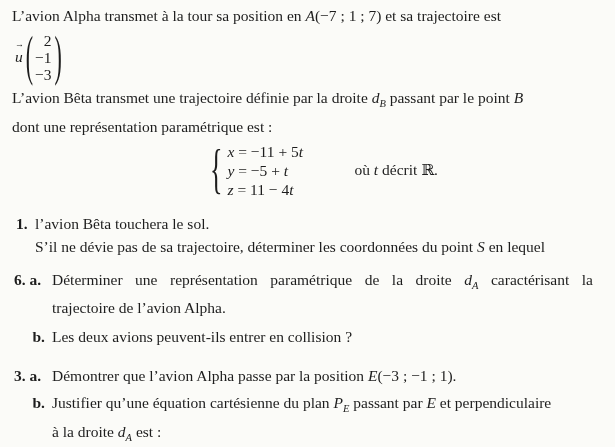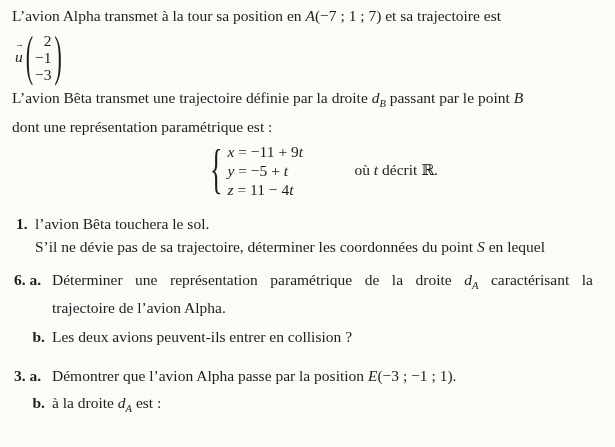--- a/index.html
+++ b/index.html
@@ -64,21 +64,21 @@
         <span class="bigparen">)</span>
       </span>
     </div>
 
   <div class="line"><span>L’avion Bêta transmet une trajectoire définie par la droite </span><span class="it">d</span><span class="sub">B</span><span> passant par le point </span><span class="it">B</span></div>
   <div class="line"><span>dont une représentation paramétrique est :</span></div>
 
   <div class="system">
     <span class="brace">{</span>
     <div class="eqs">
-      <div><span class="it">x</span><span> = −11 + 9</span><span class="it">t</span></div>
+      <div><span class="it">x</span><span> = −11 + 5</span><span class="it">t</span></div>
       <div><span class="it">y</span><span> = −5 + </span><span class="it">t</span></div>
       <div><span class="it">z</span><span> = 11 − 4</span><span class="it">t</span></div>
     </div>
     <div class="sysnote"><span>où </span><span class="it">t</span><span> décrit ℝ.</span></div>
   </div>
 
   <div class="q mt-q1">
     <span class="qnum qnum-main">1.</span>
     <div class="qtext">
       <div class="line"><span>l’avion Bêta touchera le sol.</span></div>
@@ -104,18 +104,19 @@
   <div class="q mt-q3a">
     <span class="qnum qnum-wide">3. a.</span>
     <div class="qtext">
       <div class="line"><span>Démontrer que l’avion Alpha passe par la position </span><span class="it">E</span><span>(−3 ; −1 ; 1).</span></div>
     </div>
   </div>
 
   <div class="q mt-q3b">
     <span class="qnum qnum-sub">b.</span>
     <div class="qtext">
+      <div class="line"><span>Justifier qu’une équation cartésienne du plan </span><span class="it">P</span><span class="sub">E</span><span> passant par </span><span class="it">E</span><span> et perpendiculaire</span></div>
       <div class="line"><span>à la droite </span><span class="it">d</span><span class="sub">A</span><span> est :</span></div>
 
     </div>
   </div>
 
 </div>
 
 </body></html>

